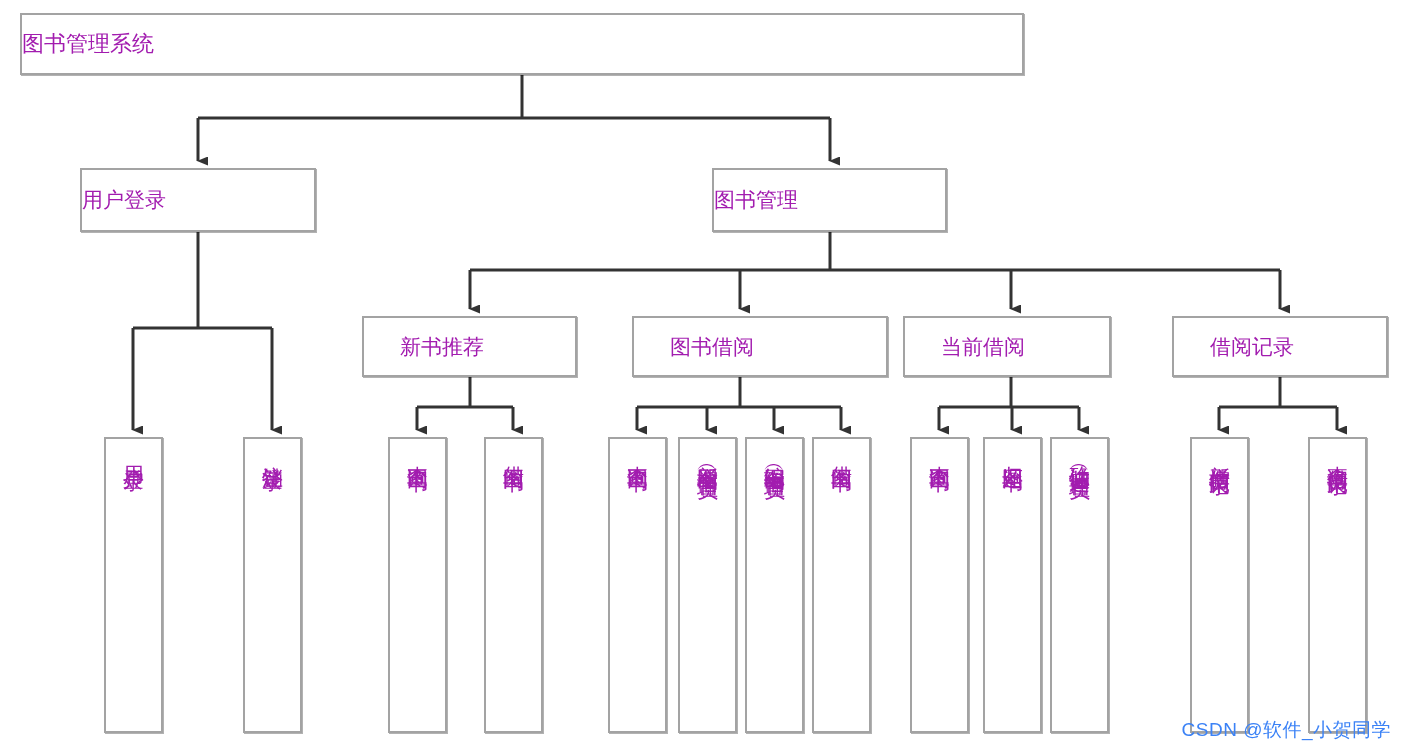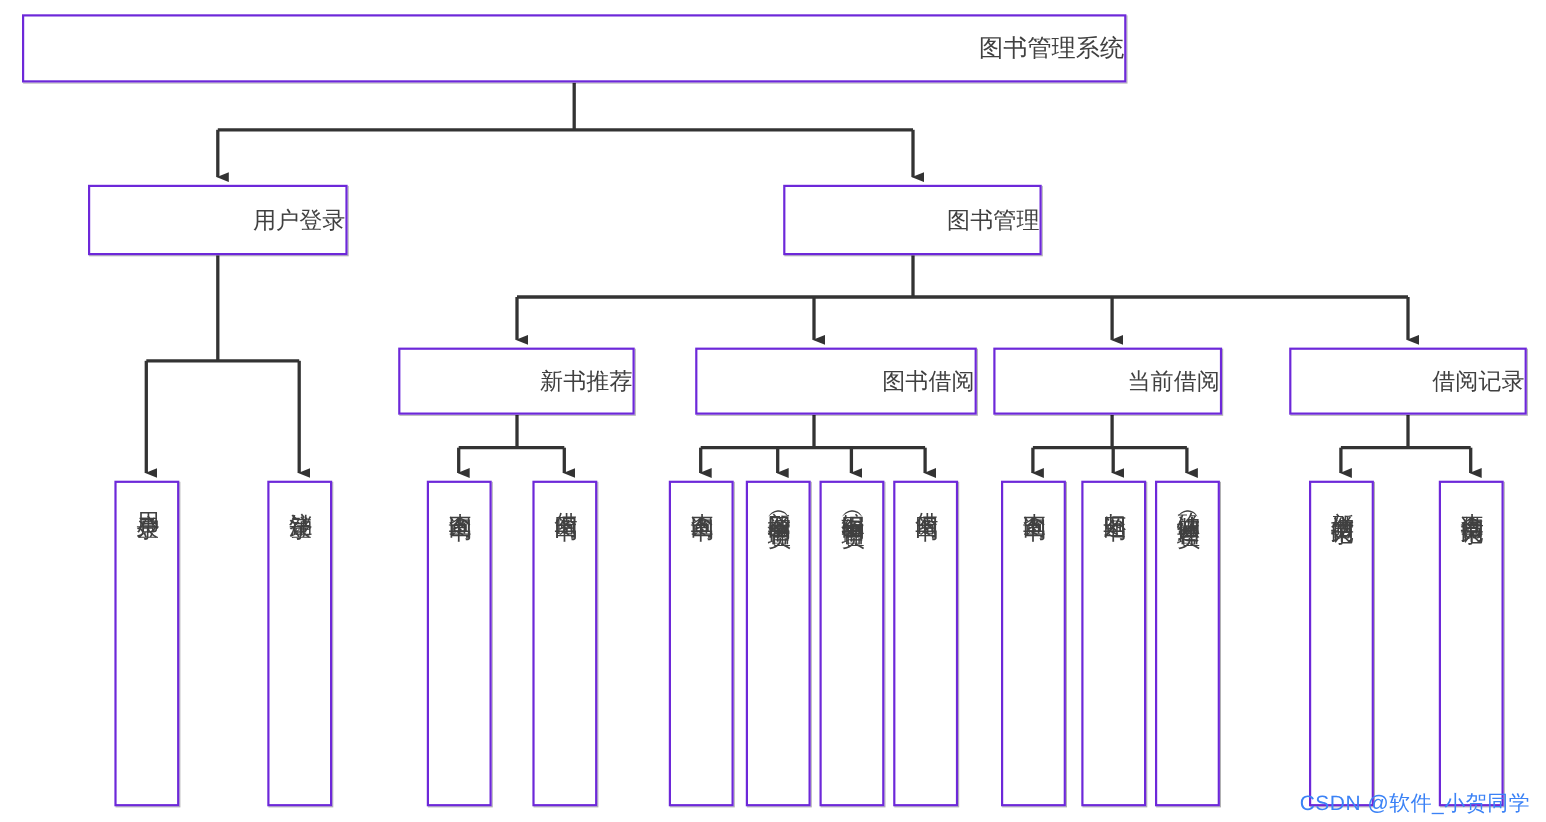--- a/index.html
+++ b/index.html
@@ -21,36 +21,37 @@
     position: absolute;
     left: 0;
     top: 0;
     width: 1405px;
     height: 747px;
     pointer-events: none;
   }
   .node {
     position: absolute;
     box-sizing: border-box;
-    border: 2px solid #6d28d9;
+    border: 2px solid #a3a3a3;
     background: #ffffff;
     display: flex;
     align-items: center;
-    justify-content: flex-end;
-    color: #404040;
+    justify-content: flex-start;
+    color: #a21caf;
     box-shadow: 1px 1px 0 rgba(0,0,0,0.30);
   }
   .node.root {
     font-size: 22px;
   }
   .node.lvl2 {
     font-size: 21px;
   }
   .node.lvl3 {
     font-size: 21px;
+    padding-left: 36px;
   }
   .node.leaf {
     font-size: 21px;
     padding: 10px 0;
     align-items: flex-start;
   }
   .vtext {
     writing-mode: vertical-rl;
     text-orientation: upright;
     letter-spacing: 2px;

